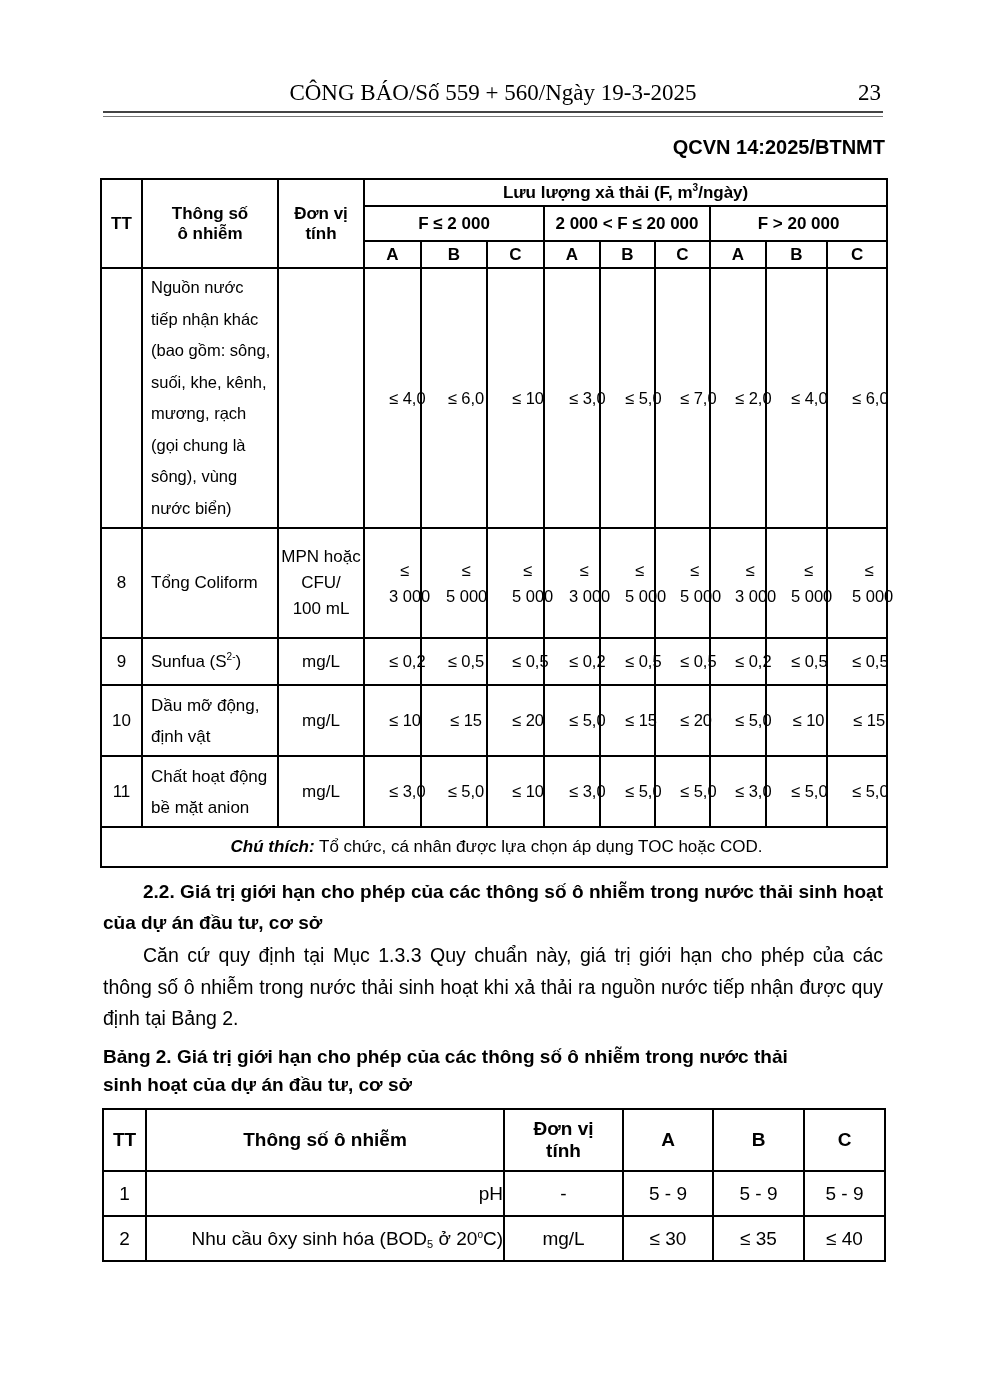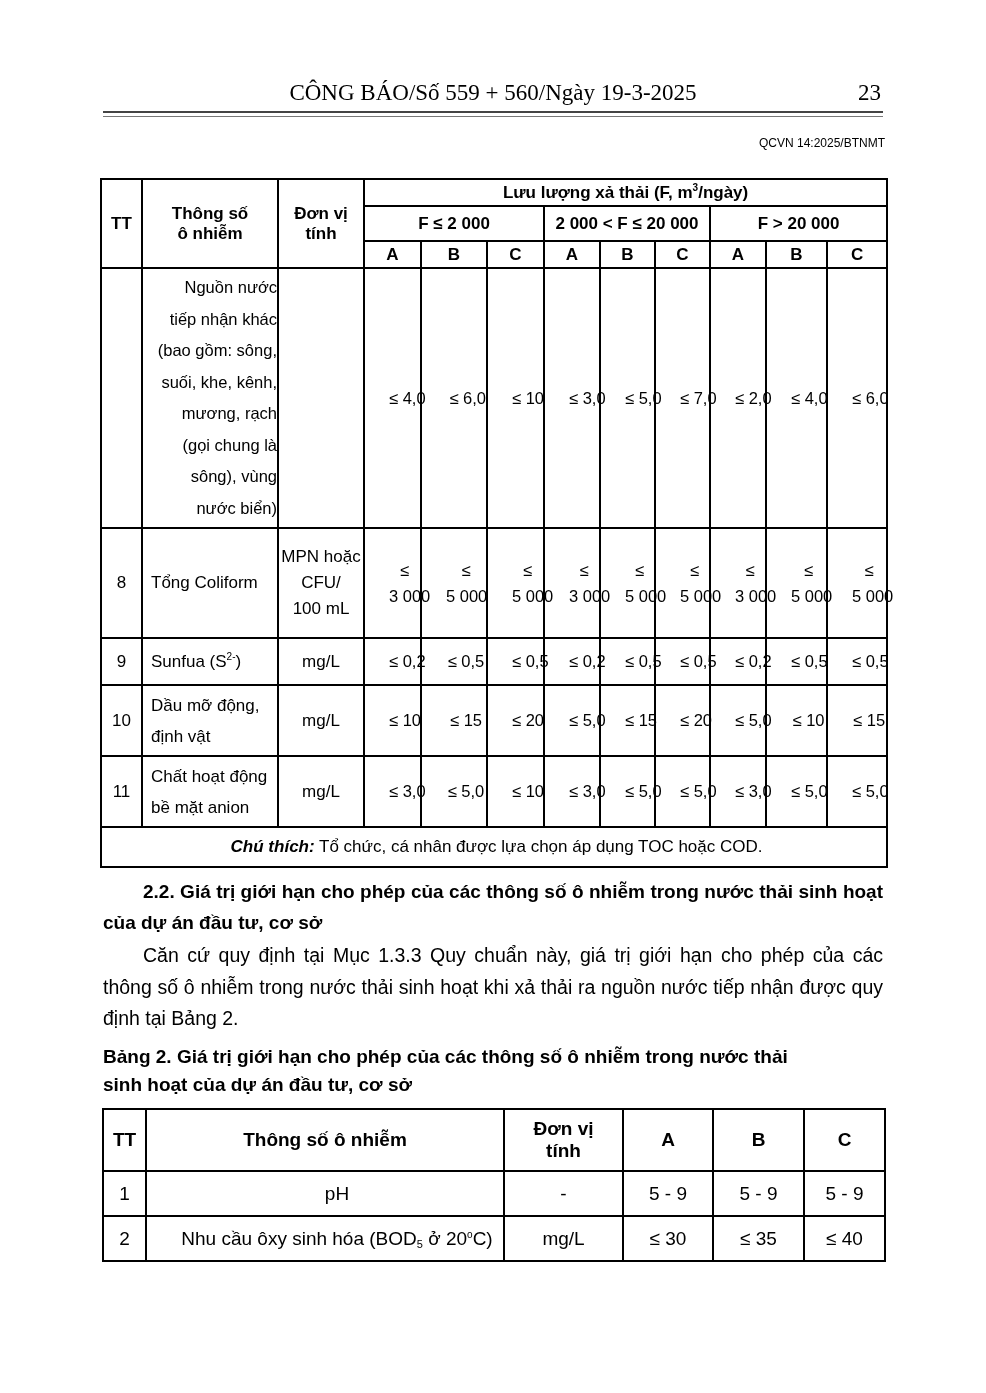--- a/index.html
+++ b/index.html
@@ -4,32 +4,32 @@
 <style>
   html, body { margin: 0; padding: 0; background: #ffffff; }
   body { width: 986px; height: 1393px; position: relative; overflow: hidden; color: #000; }
   .page-header { position: absolute; left: 103px; top: 78px; width: 780px; height: 40px; }
   .header-title { position: absolute; left: 0; right: 0; top: 2px; text-align: center;
     font-family: "Liberation Serif", serif; font-size: 23px; }
   .page-number { position: absolute; right: 2px; top: 2px; font-family: "Liberation Serif", serif; font-size: 23px; }
   .rule1 { position: absolute; left: 103px; width: 780px; top: 111px; height: 0; border-top: 2px solid #444; }
   .rule2 { position: absolute; left: 103px; width: 780px; top: 116px; height: 0; border-top: 1px solid #777; }
   .doc-code { position: absolute; right: 101px; top: 136px; font-family: "Liberation Sans", sans-serif;
-    font-weight: normal; font-size: 12px; }
+    font-weight: bold; font-size: 20px; }
 
   table { border-collapse: collapse; font-family: "Liberation Sans", sans-serif; table-layout: fixed; }
   td, th { border: 2px solid #000; padding: 0; text-align: center; vertical-align: middle; }
 
   #t1 { position: absolute; left: 100px; top: 178px; width: 786px; font-size: 17px; }
   #t1 th { font-weight: bold; font-size: 17px; margin-left: 36px; }
   #t1 .hdr-top { height: 27px; }
   #t1 .hdr-mid { height: 35px; }
   #t1 .hdr-low { height: 27px; }
   #t1 .param-left { text-align: left; padding-left: 8px; }
-  #t1 .row-7 td { height: 258px; text-align: right; }
+  #t1 .row-7 td { height: 258px; }
   #t1 .row-7 .param-left { line-height: 31.5px; font-size: 16.5px; }
   #t1 .row-8 td { height: 108px; line-height: 26px; }
   #t1 .row-9 td { height: 45px; }
   #t1 .row-10 td { height: 69px; }
   #t1 .row-11 td { height: 69px; }
   #t1 .row-10 .param-left, #t1 .row-11 .param-left { line-height: 31px; }
   #t1 .note td { height: 38px; text-align: center; padding-left: 5px; }
   #t1 td.val { font-size: 16.5px; white-space: nowrap; padding-left: 24px; }
   sup { font-size: 10px; vertical-align: 7px; line-height: 0; }
   sub { font-size: 11px; vertical-align: -3px; line-height: 0; }
@@ -37,21 +37,21 @@
   .section-heading { position: absolute; left: 103px; top: 876px; width: 780px; font-family: "Liberation Sans", sans-serif;
     font-weight: bold; font-size: 19px; line-height: 31px; text-align: justify; text-indent: 40px; }
   .para { position: absolute; left: 103px; top: 940px; width: 780px; font-family: "Liberation Sans", sans-serif;
     font-size: 19.5px; line-height: 31.5px; text-align: justify; text-indent: 40px; text-align-last: left; }
   .table2-caption { position: absolute; left: 103px; top: 1043px; width: 780px; text-align: left;
     font-family: "Liberation Sans", sans-serif; font-weight: bold; font-size: 19px; line-height: 28px; }
 
   #t2 { position: absolute; left: 102px; top: 1108px; width: 782px; font-size: 19px; }
   #t2 th { font-weight: bold; height: 60px; font-size: 19px; }
   #t2 td { height: 43px; }
-  #t2 .param-left { text-align: center; padding-left: 24px; white-space: nowrap; }
+  #t2 .param-left { text-align: right; padding-left: 24px; white-space: nowrap; }
 </style>
 </head>
 <body>
 
 <div class="page-header">
   <div class="header-title">CÔNG BÁO/Số 559 + 560/Ngày 19-3-2025</div>
   <div class="page-number">23</div>
 </div>
 <div class="rule1"></div>
 <div class="rule2"></div>

